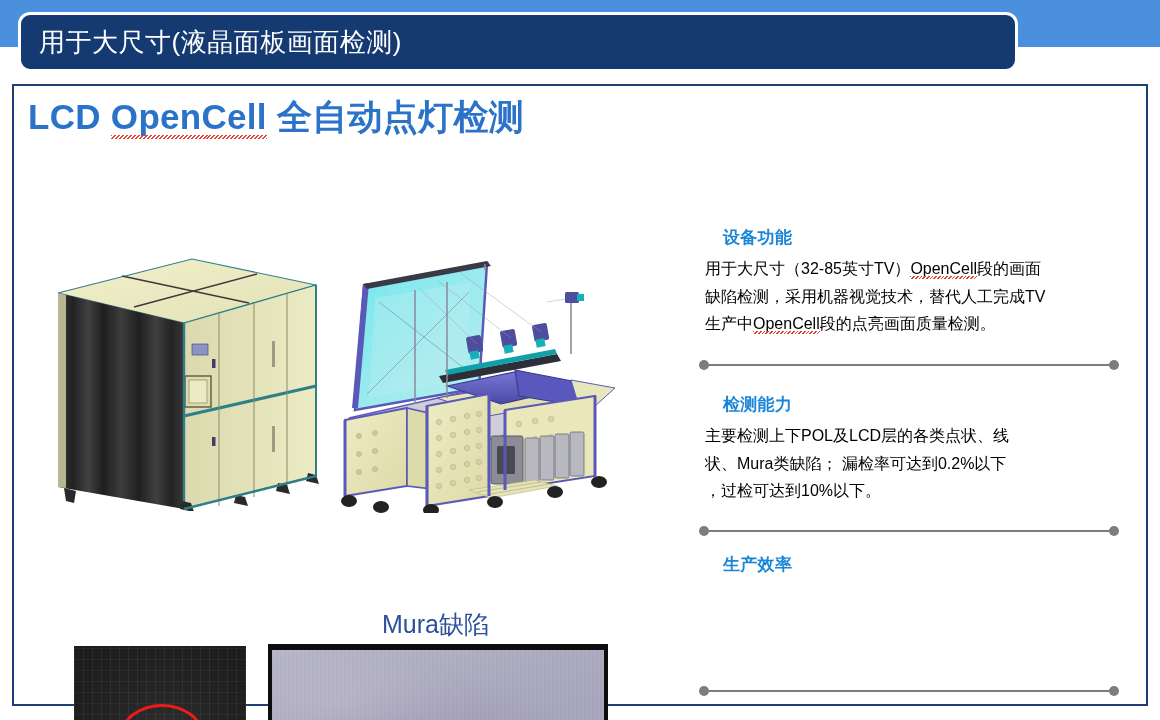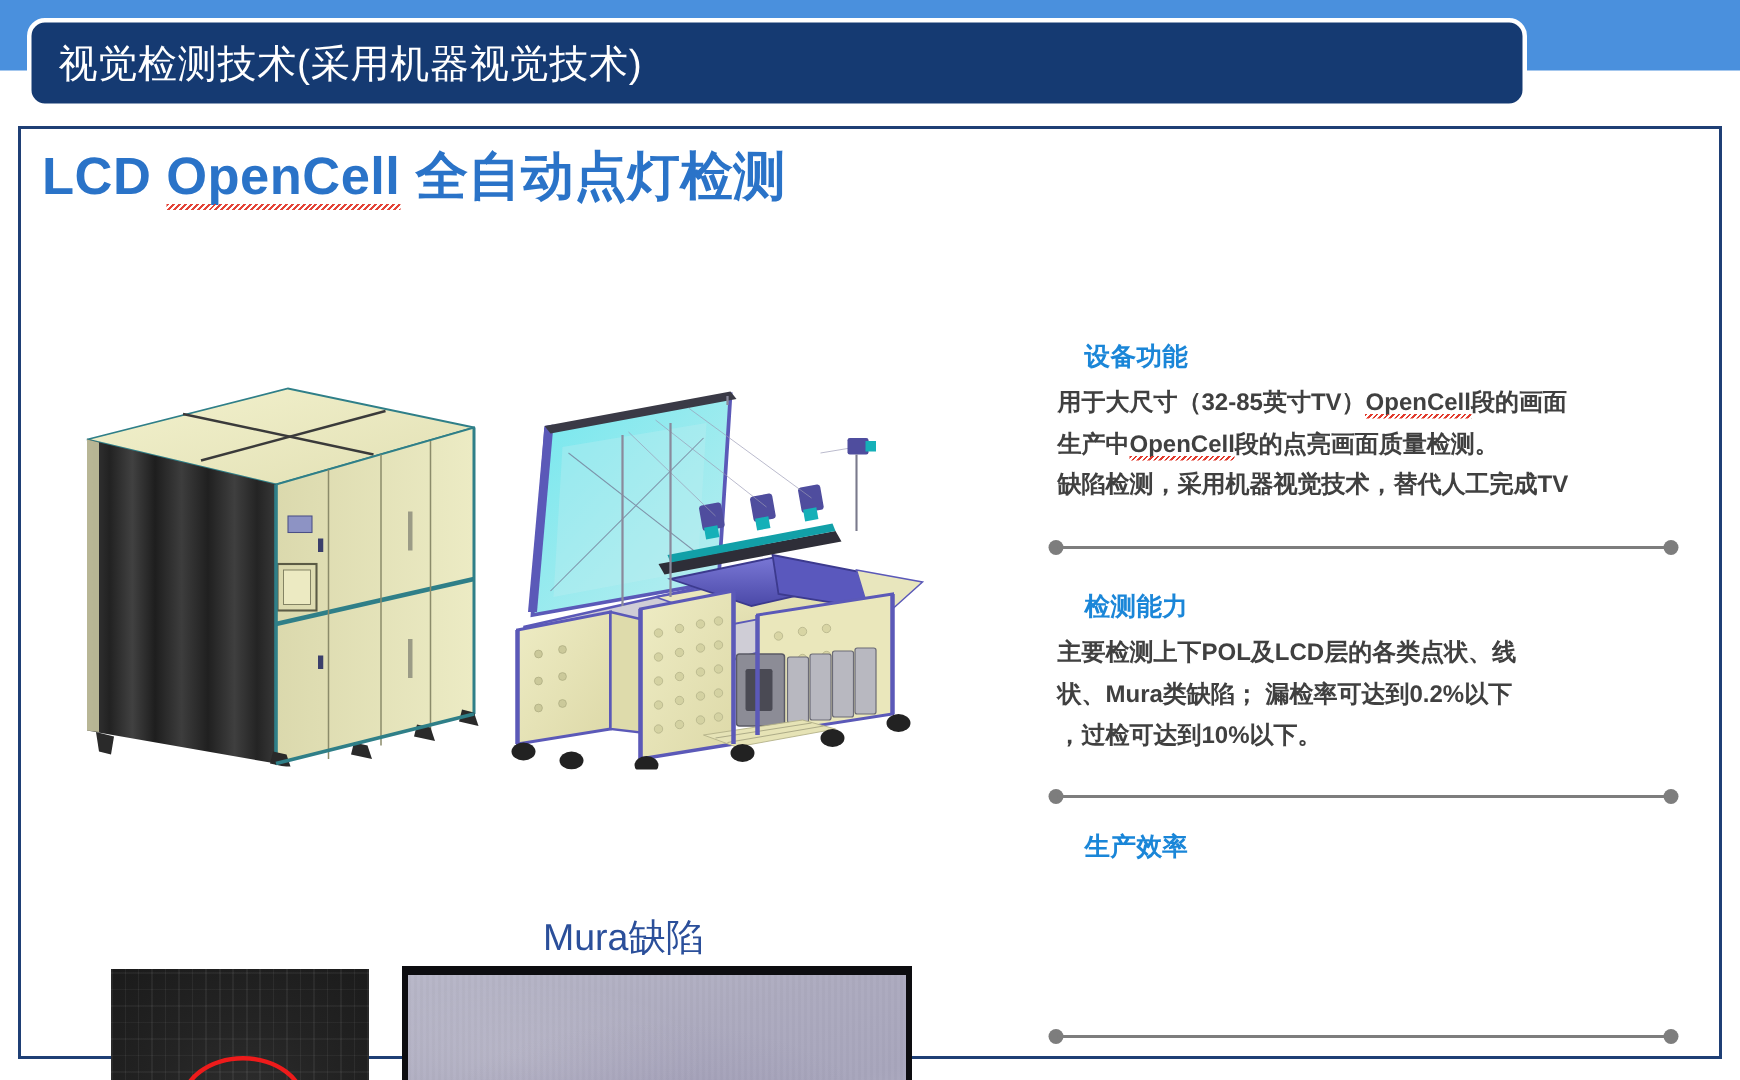--- a/index.html
+++ b/index.html
@@ -61,21 +61,21 @@
   .cab{position:absolute;left:30px;top:95px;width:290px;height:270px;}
 
   
   .rig{position:absolute;left:305px;top:112px;width:310px;height:255px;}
 
   
   .cap{
     position:absolute;color:#2b4f9a;font-size:25px;white-space:nowrap;
   }
   .cap-dot{left:97px;top:465px;margin-top:35px;}
-  .cap-mura{left:348px;top:462px;}
+  .cap-mura{left:368px;top:462px;}
 
   .dot-img{
     position:absolute;left:60px;top:500px;width:172px;height:190px;
     background:
       repeating-linear-gradient(90deg,rgba(255,255,255,.055) 0 1px,transparent 1px 9px),
       repeating-linear-gradient(0deg,rgba(255,255,255,.045) 0 1px,transparent 1px 11px),
       radial-gradient(circle at 52% 48%, #2e2e2e 0%, #232323 45%, #1a1a1a 100%);
     background-color:#1f1f1f;
     overflow:hidden;
   }
@@ -104,21 +104,21 @@
   .sec{position:absolute;left:0;width:430px;}
   .sec-1{top:48px;}
   .sec-2{top:215px;}
   .sec-3{top:375px;}
 
   .sec-head{
     font-size:17px;font-weight:bold;color:#1a86d8;margin:0 0 6px 24px;
     letter-spacing:.3px;
   }
   .sec-body{
-    font-size:16px;font-weight:bold;color:#404040;line-height:1.72;
+    font-size:16px;font-weight:normal;color:#000000;line-height:1.72;
     margin:0 0 0 6px;
   }
   .sec-body .sq{position:relative;}
   .sec-body .sq::after{
     content:"";position:absolute;left:0;right:0;bottom:-2px;height:3px;
     background-image:repeating-linear-gradient(135deg,#e23b2e 0 1.2px,transparent 1.2px 2.6px);
   }
 
   .divider{
     position:absolute;left:0;width:420px;height:10px;
@@ -136,21 +136,21 @@
   .dv-3{top:508px;}
 </style>
 </head>
 <body>
 
 <div class="slide">
 
   <div class="top-band"></div>
 
   <div class="title-pill">
-    <span class="t">视觉检测技术(采用机器视觉技术)</span>
+    <span class="t">用于大尺寸(液晶面板画面检测)</span>
   </div>
 
   <div class="content-box">
 
     <div class="main-heading"><span>LCD </span><span class="squiggle">OpenCell</span><span> 全自动点灯检测</span></div>
 
     <div class="art-zone">
 
       <svg class="cab" viewBox="0 0 290 270">
         <defs>
@@ -367,24 +367,24 @@
 
     <div class="rcol">
 
       <div class="sec sec-1">
         <div class="sec-head">设备功能</div>
         <div class="sec-body">
           <div>
             <span>用于大尺寸（32-85英寸TV）</span><span class="sq">OpenCell</span><span>段的画面</span>
           </div>
           <div>
-            <span>生产中</span><span class="sq">OpenCell</span><span>段的点亮画面质量检测。</span>
+            <span>缺陷检测，采用机器视觉技术，替代人工完成TV</span>
           </div>
           <div>
-            <span>缺陷检测，采用机器视觉技术，替代人工完成TV</span>
+            <span>生产中</span><span class="sq">OpenCell</span><span>段的点亮画面质量检测。</span>
           </div>
         </div>
       </div>
 
       <div class="divider dv-1">
         <span class="d l"></span>
         <span class="bar"></span>
         <span class="d r"></span>
       </div>
 

